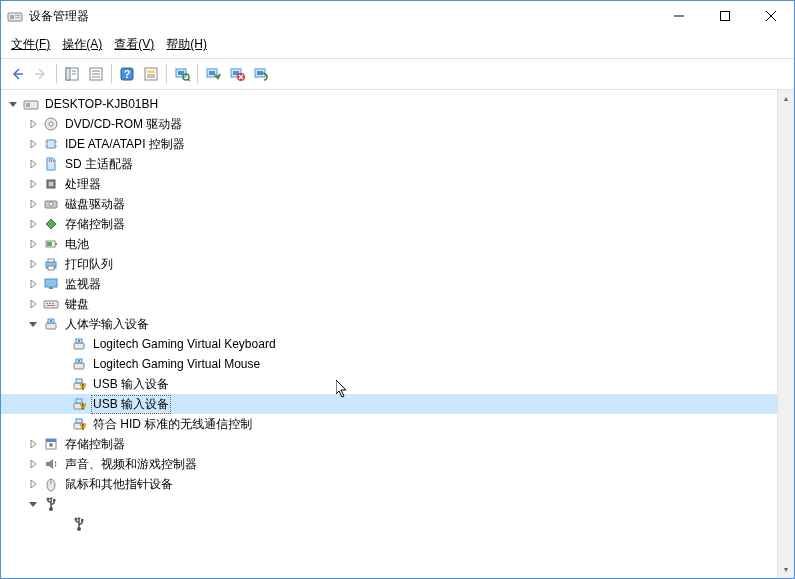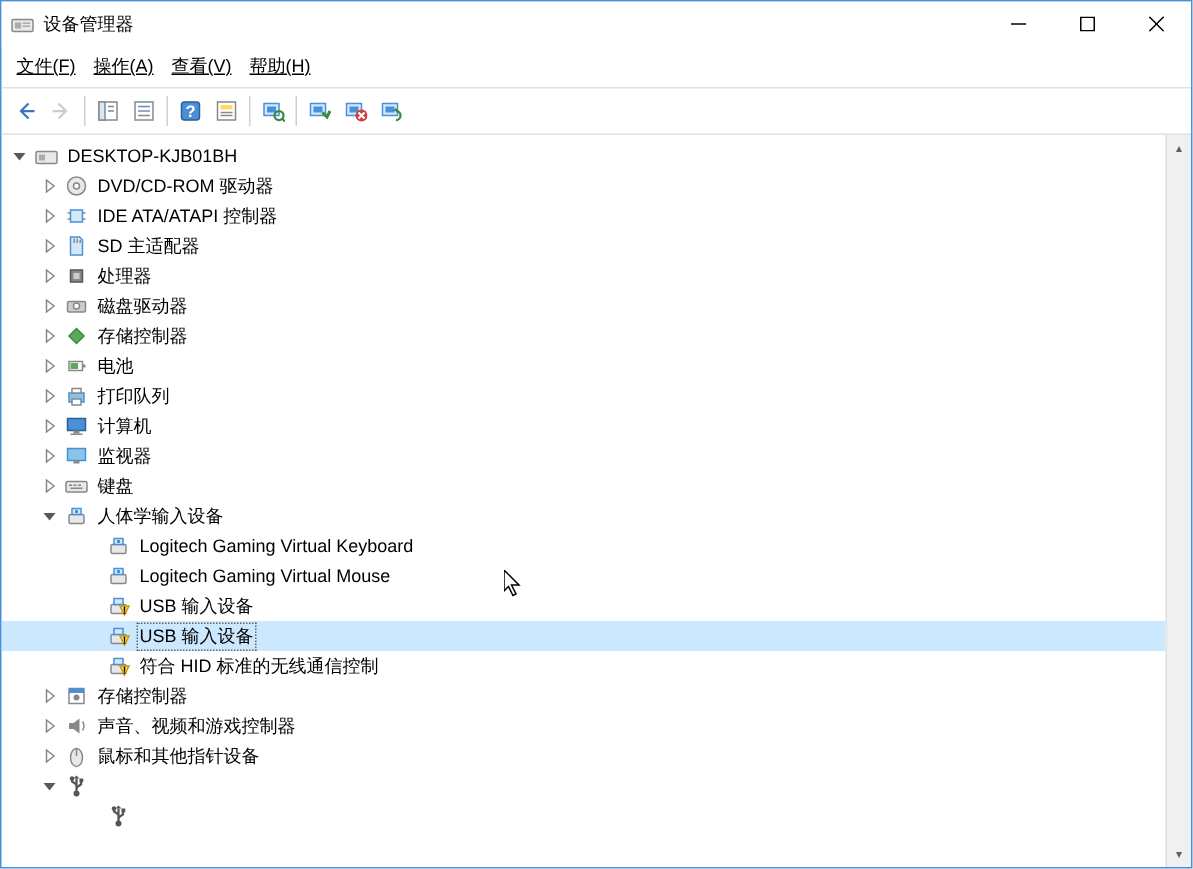--- a/index.html
+++ b/index.html
@@ -290,35 +290,20 @@
           <span class="label">打印队列</span>
         </div>
         <div class="node indent-1">
           <span class="expander ">
             <svg width="10" height="10">
               <path d="M3 1 L8 5 L3 9 Z" fill="none" stroke="#888" stroke-width="1"></path>
             </svg>
           </span>
           <span class="node-icon">
             <svg width="16" height="16">
-              <rect x="2" y="3" width="12" height="8" fill="#4a90d9" stroke="#2a6094"></rect>
-              <rect x="6" y="11" width="4" height="2" fill="#888"></rect>
-              <rect x="4" y="13" width="8" height="1" fill="#888"></rect>
-            </svg>
-          </span>
-          <span class="label">计算机</span>
-        </div>
-        <div class="node indent-1">
-          <span class="expander ">
-            <svg width="10" height="10">
-              <path d="M3 1 L8 5 L3 9 Z" fill="none" stroke="#888" stroke-width="1"></path>
-            </svg>
-          </span>
-          <span class="node-icon">
-            <svg width="16" height="16">
               <rect x="2" y="3" width="12" height="8" fill="#8ac4e8" stroke="#4a90d9"></rect>
               <rect x="6" y="11" width="4" height="2" fill="#888"></rect>
             </svg>
           </span>
           <span class="label">监视器</span>
         </div>
         <div class="node indent-1">
           <span class="expander ">
             <svg width="10" height="10">
               <path d="M3 1 L8 5 L3 9 Z" fill="none" stroke="#888" stroke-width="1"></path>

